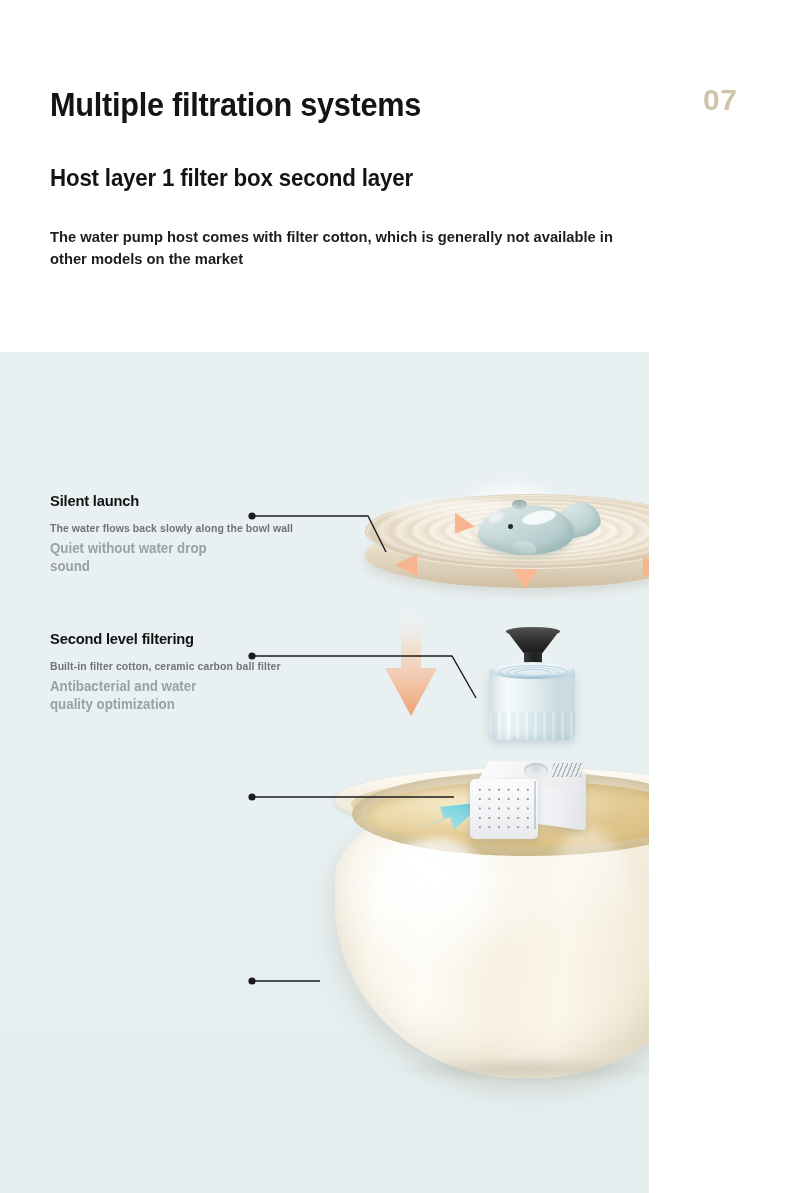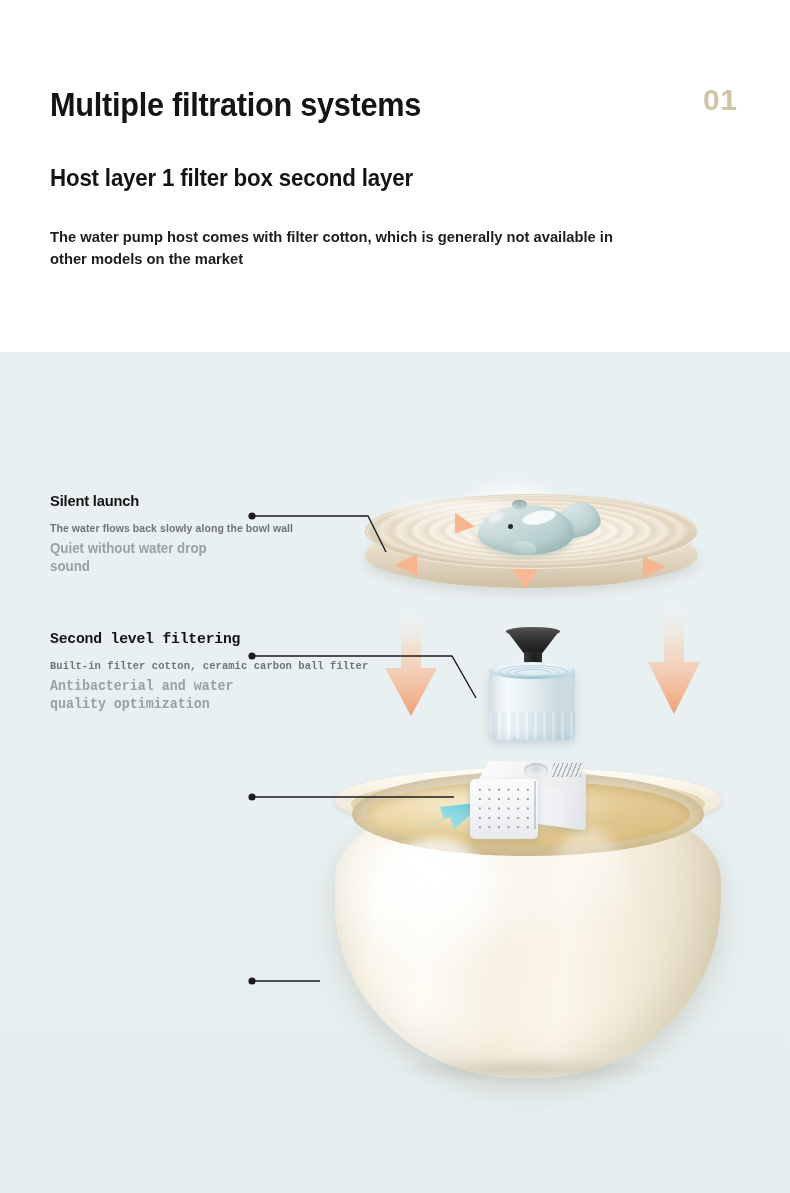--- a/index.html
+++ b/index.html
@@ -28,36 +28,36 @@
     font-size:15.5px;font-weight:700;color:#1d1d1d;line-height:1.45;
     transform:scaleX(.95);transform-origin:left top;
   }
   .h-num{
     position:absolute;left:703px;top:83px;
     font-size:30px;font-weight:700;color:#cfc3a8;letter-spacing:.5px;
   }
 
   
   .stage{
-    position:absolute;left:0;top:352px;width:790px;height:841px;
+    position:absolute;left:0;top:352px;width:649px;height:841px;
     background:linear-gradient(180deg,#e9f0f2 0%,#e8f0f1 55%,#e4eeef 100%);
     overflow:hidden;
   }
 
   
   .callout{position:absolute;left:50px;}
   .c-title{font-size:15.5px;font-weight:700;color:#131313;line-height:1.22;letter-spacing:-.2px;
            transform:scaleX(.95);transform-origin:left top;white-space:pre-line;}
   .c-mid{font-size:11px;font-weight:700;color:#6f7577;letter-spacing:.1px;margin-top:11px;
          transform:scaleX(.95);transform-origin:left top;white-space:nowrap;}
   .c-body{font-size:14px;font-weight:700;color:#9aa1a3;line-height:1.28;margin-top:6px;
           transform:scaleX(.95);transform-origin:left top;white-space:pre-line;}
 
   .co1{top:140px;}
-  .co2{top:278px;font-family:Liberation Mono, monospace;}
+  .co2{top:278px;}
   .co3{top:418px;}
   .co4{top:592px;}
 
   
   .leader{position:absolute;}
   .leader svg{display:block;overflow:visible;}
 
   
   .mist{
     position:absolute;left:452px;top:120px;width:120px;height:72px;
@@ -293,21 +293,21 @@
 </style>
 </head>
 <body>
 
 <div class="page">
 
   <div class="header">
     <div class="h-title">Multiple filtration systems</div>
     <div class="h-sub">Host layer 1 filter box second layer</div>
     <div class="h-desc">The water pump host comes with filter cotton, which is generally not available in other models on the market</div>
-    <div class="h-num">01</div>
+    <div class="h-num">07</div>
   </div>
 
   <div class="stage">
 
     <div class="bigarrow" style="left:375px;top:258px;">
       <svg width="72" height="110" viewBox="0 0 72 110">
         <defs>
           <linearGradient id="og1" x1="0" y1="0" x2="0" y2="1">
             <stop offset="0%" stop-color="#ffffff" stop-opacity="0"></stop>
             <stop offset="38%" stop-color="#f9cdae" stop-opacity="0.55"></stop>

